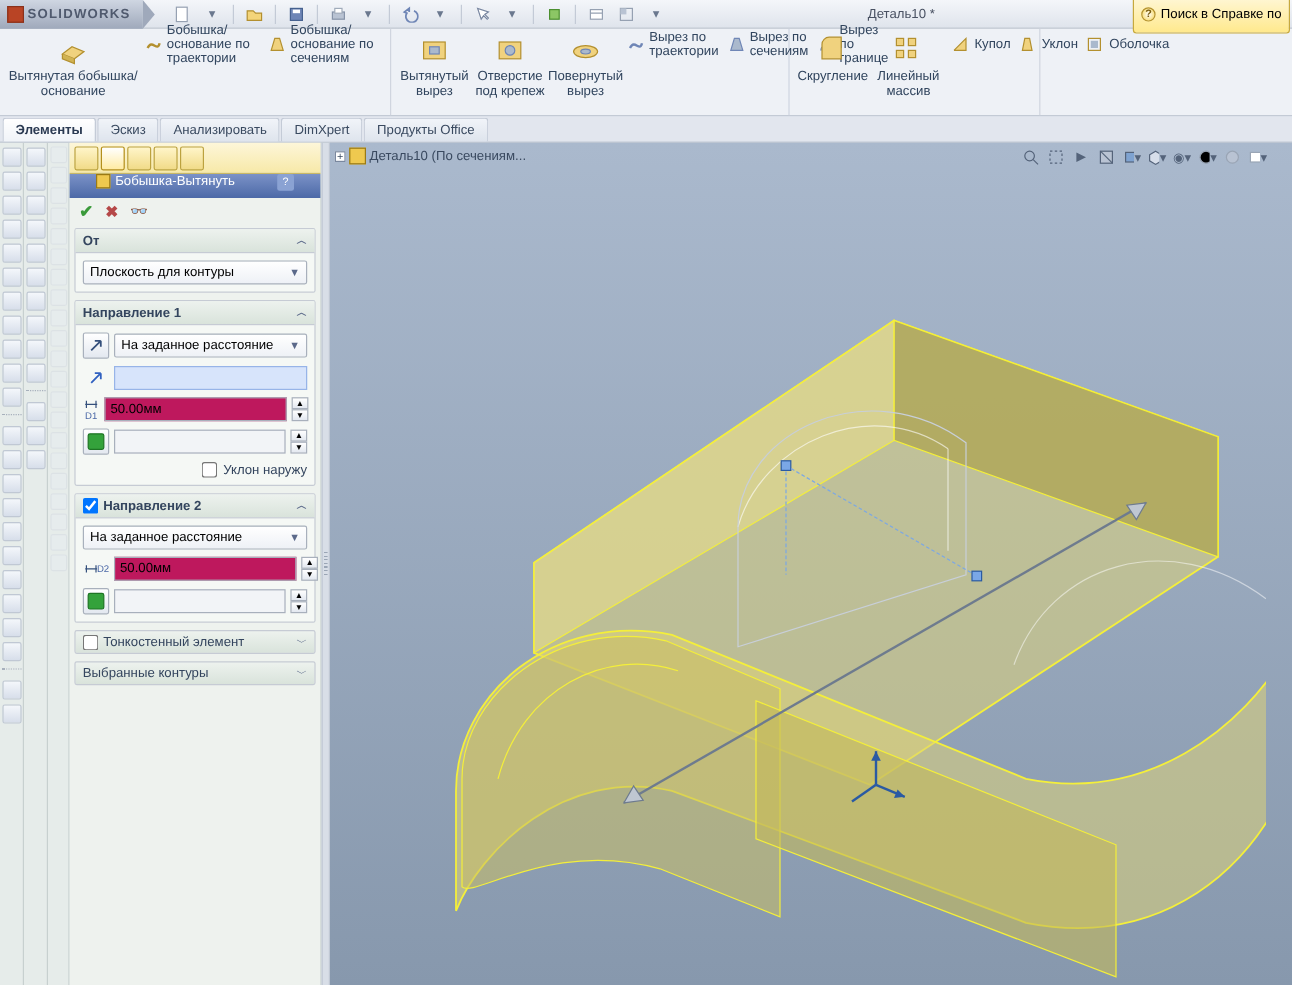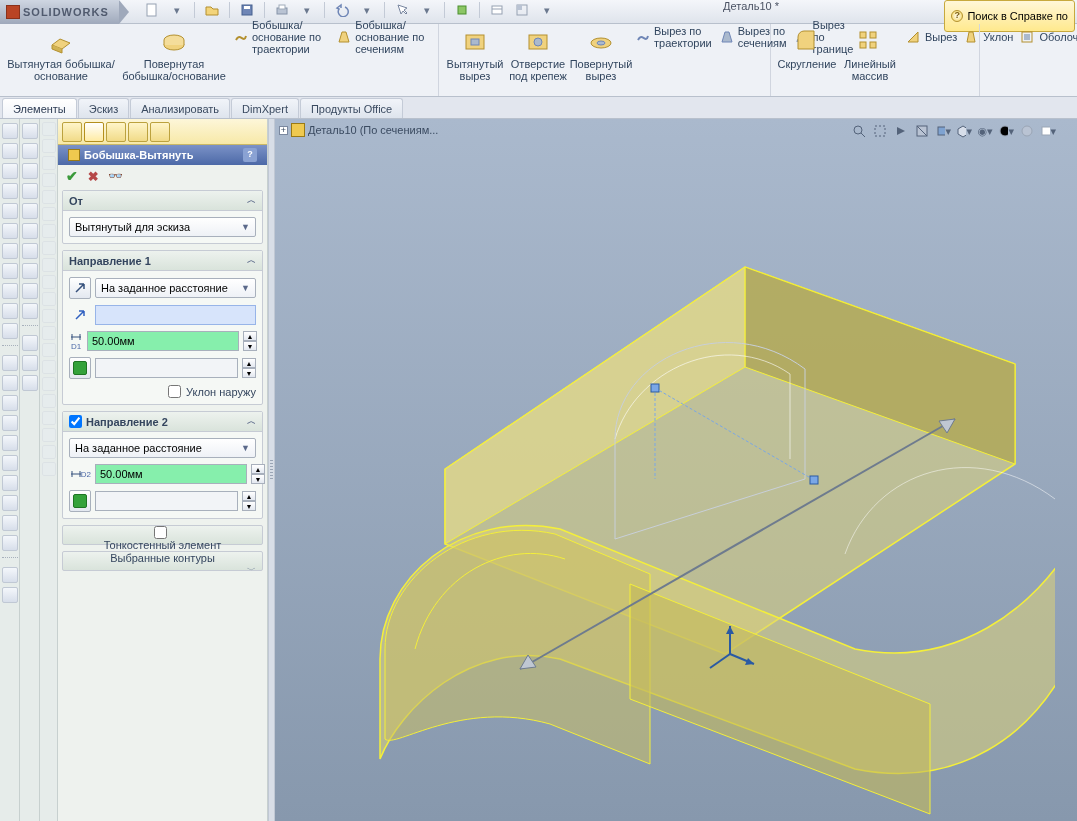--- a/index.html
+++ b/index.html
@@ -1,19 +1,19 @@
 <!DOCTYPE html>
 <html><head>
 <meta charset="utf-8">
 <style>
   * { box-sizing: border-box; margin: 0; padding: 0; font-family: Tahoma, Arial, sans-serif; font-size: 11px; }
   body { width: 1077px; height: 821px; background: #e5e8ed; overflow: hidden; position: relative; }
 
   
-  .titlebar { height: 24px; background: linear-gradient(#f4f6fa,#dfe4ec); display:flex; align-items:flex-start; border-bottom:1px solid #b8c0cc; }
+  .titlebar { height: 24px; background: linear-gradient(#f4f6fa,#dfe4ec); display:flex; align-items:center; border-bottom:1px solid #b8c0cc; }
   .sw-logo { height:24px; padding:0 10px 0 6px; background:linear-gradient(#cfd6e2,#9fa9bb); color:#505a6e; font-weight:bold; font-size:12px; letter-spacing:1px; display:flex; align-items:center; position:relative; }
   .sw-logo::after{ content:""; position:absolute; right:-10px; top:0; width:0;height:0;border-top:12px solid transparent;border-bottom:12px solid transparent;border-left:10px solid #9fa9bb;}
   .sw-cube{ width:14px;height:14px;background:#b94425;margin-right:3px;display:inline-block;border:1px solid #8a311b;}
   .qat { display:flex; gap:3px; margin-left:22px; align-items:center;}
   .qat .tool{ width:22px;height:20px; border:1px solid transparent; border-radius:2px; display:flex;align-items:center;justify-content:center; color:#6a788e;}
   .qat .sep{ width:1px;height:16px;background:#c3cad6;margin:0 3px;}
   .doc-title{ flex:1; text-align:center; color:#4a5263;}
   .help-search{ height:32px; background:linear-gradient(#fff7d8,#ffe98d); border:1px solid #c7a93d; border-radius:3px; display:flex;align-items:center; padding:0 6px; gap:4px; margin-right:2px;}
   .help-search .q{ width:12px;height:12px;border-radius:50%;background:radial-gradient(#fff,#f5d351);border:1px solid #b4922e; position:relative;}
   .help-search .q::after{content:"?"; position:absolute; left:2px; top:-1px; font-size:9px; color:#7a5d12; font-weight:bold;}
@@ -25,59 +25,59 @@
   .bigbtn.w60{width:60px;}
   .bigbtn .ico{ width:28px;height:28px; display:flex;align-items:center;justify-content:center;}
   .lbtn{ display:flex; align-items:center; gap:4px; color:#31455e; height:18px; padding:0 2px;}
   .lbtn .ico{ width:16px;height:16px; display:flex;align-items:center;justify-content:center;}
   .stacked{ display:flex;flex-direction:row; gap:2px;}
   .stacked.h{ height:60px; justify-content:flex-start;}
 
   
   .cmd-tabs{ height:22px; background:#e2e6ee; border-bottom:1px solid #b8c0cc; display:flex; align-items:flex-end; padding-left:2px; gap:1px;}
   .tab{ height:20px; padding:0 10px; display:flex;align-items:center; color:#3a4a60; background:linear-gradient(#f1f4f9,#dee4ed); border:1px solid #c4cbd7; border-bottom:none; border-radius:3px 3px 0 0;}
-  .tab.active{ background:linear-gradient(#ffffff,#f0f3f8); font-weight:normal; color:#2b3a52;}
+  .tab.active{ background:linear-gradient(#ffffff,#f0f3f8); font-weight:bold; color:#2b3a52;}
 
   
   .main{ position:absolute; top:119px; left:0; right:0; bottom:0; display:flex; }
   .side-toolbar{ width:20px; background:#e6ecea; border-right:1px solid #c7d0cf; display:flex;flex-direction:column;align-items:center; gap:4px; padding-top:4px;}
   .side-toolbar .t{ width:16px;height:16px; background:linear-gradient(#f4f7fb,#d7deea); border:1px solid #c0c8d4; border-radius:2px;}
   .side-toolbar .spacer{ height:4px; width:16px; border-top:1px dotted #a7b0bc; margin:2px 0;}
   .side-toolbar.sec{ width:20px;}
   .sketch-bar{ width:18px; background:#e6ecea; border-right:1px solid #c7d0cf; display:flex;flex-direction:column;align-items:center;gap:3px; padding-top:3px;}
   .sketch-bar .muted{ width:14px;height:14px; border:1px solid #d2d8e1; background:#e7ecf2; opacity:.45; border-radius:2px;}
 
   .feature-panel{ width:210px; background:#eef2ee; border-right:1px solid #c7d0cf; display:flex;flex-direction:column;}
   .fp-tabs{ height:26px; background:linear-gradient(#fdf6d9,#f7e9a8); border-bottom:1px solid #c9b866; display:flex;align-items:center; gap:2px; padding:0 4px;}
   .fp-tabs .ft{ width:20px;height:20px;border:1px solid #bca23e; background:linear-gradient(#fff5c9,#f1db88); border-radius:2px;}
   .fp-tabs .ft.sel{ background:linear-gradient(#fff,#ffeba3); border-color:#b48f1c;}
-  .fp-title{ height:20px; background:linear-gradient(#7b92c7,#4c69a7); color:#fff; display:flex;align-items:center; padding:0 10px; gap:4px;font-weight:bold;}
+  .fp-title{ height:20px; background:linear-gradient(#7b92c7,#4c69a7); color:#fff; display:flex;padding:0 22px; gap:4px;}
   .fp-title .cube{ width:12px;height:12px;background:#efc94f;border:1px solid #9a7a14;}
   .fp-title .help{ margin-left:auto; width:14px;height:14px;background:#8aa2d3;border-radius:2px; text-align:center; color:#fff; font-size:9px;line-height:12px;}
   .fp-okbar{ height:22px; display:flex; align-items:center; gap:10px; padding:0 8px;}
   .ok{ color:#3a9a3a; font-size:14px; font-weight:bold;}
   .cancel{ color:#b54848; font-size:13px; font-weight:bold;}
   .eye{ color:#5a7095; font-size:12px;}
 
   .section{ border:1px solid #c6cbd4; margin:3px 4px; background:#f5f8f5; border-radius:2px;}
   .section .hd{ height:20px; background:linear-gradient(#edf2ee,#d9e3db); border-bottom:1px solid #c6cbd4; display:flex;align-items:center; padding:0 6px; color:#34455e; font-weight:bold;}
   .section .hd .chev{ margin-left:auto; color:#5b698a; font-size:9px;}
   .section .body{ padding:6px; display:flex; flex-direction:column; gap:6px;}
   .combo{ height:20px; border:1px solid #a8b0bc; background:linear-gradient(#fff,#eef1f6); display:flex;align-items:center; padding:0 5px; border-radius:2px;}
   .combo .dd{ margin-left:auto; color:#5b698a; font-size:9px;}
   .row{ display:flex; align-items:center; gap:4px;}
   .sqbtn{ width:22px;height:22px;border:1px solid #a8b0bc;background:linear-gradient(#fff,#e3e8f0); border-radius:2px; display:flex;align-items:center;justify-content:center;}
   .stepper{ display:flex; flex-direction:column;}
   .stepper .s{ width:14px;height:10px;border:1px solid #a8b0bc;background:linear-gradient(#fff,#e3e8f0);font-size:7px;display:flex;align-items:center;justify-content:center;}
-  .input{ height:20px; flex:1; border:1px solid #a8b0bc; background:#86efac; padding:0 4px;}
+  .input{ height:20px; flex:1; border:1px solid #a8b0bc; background:#be185d; padding:0 4px;}
   .greensq{ width:22px;height:22px;border:1px solid #a8b0bc;background:linear-gradient(#fff,#e3e8f0);border-radius:2px;display:flex;align-items:center;justify-content:center;}
   .greensq::before{content:"";width:12px;height:12px;background:#34a23b;border-radius:2px;border:1px solid #1e7524;}
   .chk{ display:flex;align-items:center;gap:5px; color:#34455e;justify-content:flex-end;}
   .chk input{accent-color:#4c69a7;}
-  .collapse-section{ border:1px solid #c6cbd4; margin:3px 4px; background:linear-gradient(#edf2ee,#d9e3db); border-radius:2px; height:20px; display:flex;align-items:center;padding:0 6px;color:#34455e;flex-direction:column;}
+  .collapse-section{ border:1px solid #c6cbd4; margin:3px 4px; background:linear-gradient(#edf2ee,#d9e3db); border-radius:2px; height:20px; display:flex;align-items:center;padding:0 6px;color:#34455e;}
   .collapse-section .chev{margin-left:auto;color:#5b698a;font-size:9px;}
   .dimlabel{ font-size:8px; color:#4c69a7;}
 
   .drag-handle{ width:7px; background:#d8dee7; border-left:1px solid #c0c8d4;border-right:1px solid #c0c8d4; display:flex;align-items:center;justify-content:center;}
   .drag-handle::before{content:"";width:3px;height:20px;background:repeating-linear-gradient(#9aa5b5,#9aa5b5 1px,transparent 1px,transparent 3px);}
 
   
   .viewport{ flex:1; background:linear-gradient(#aab9cd,#8798ad); position:relative; overflow:hidden;}
   .view-toolbar{ position:absolute; top:2px; right:20px; height:20px; display:flex; gap:3px; align-items:center;}
   .view-toolbar .vt{ width:18px;height:18px;border:1px solid transparent; display:flex;align-items:center;justify-content:center; color:#54637a;}
@@ -170,29 +170,20 @@
   <div class="rgroup">
     <div class="bigbtn">
       <div class="ico">
           <svg width="26" height="26">
             <path d="M4 16l8-6 10 4-8 6z" fill="#f0d27e" stroke="#b3902f"></path>
             <path d="M4 16v4l10 4v-4" fill="#d1b353" stroke="#b3902f"></path>
           </svg>
         </div>
       <span>Вытянутая бобышка/основание</span>
     </div>
-    <div class="bigbtn">
-      <div class="ico">
-          <svg width="26" height="26">
-            <ellipse cx="13" cy="16" rx="10" ry="5" fill="#f0d27e" stroke="#b3902f"></ellipse>
-            <path d="M3 16v-5a10 5 0 0 1 20 0v5" fill="#f4dd9b" stroke="#b3902f"></path>
-          </svg>
-        </div>
-      <span>Повернутая бобышка/основание</span>
-    </div>
     <div class="stacked h" style="width:200px">
       <div class="lbtn">
           <span class="ico">
             <svg width="14" height="14">
               <path d="M2 10c4-8 8 4 10-4" fill="none" stroke="#b3902f" stroke-width="2"></path>
             </svg>
           </span>
           <span>Бобышка/основание по траектории</span>
         </div>
       <div class="lbtn">
@@ -282,21 +273,21 @@
         </div>
       <span>Линейный массив</span>
     </div>
     <div class="stacked h" style="width:70px">
       <div class="lbtn">
           <span class="ico">
             <svg width="14" height="14">
               <path d="M2 12h10V2L2 12" fill="#f0d27e" stroke="#b3902f"></path>
             </svg>
           </span>
-          <span>Вырез</span>
+          <span>Купол</span>
         </div>
       <div class="lbtn">
           <span class="ico">
             <svg width="14" height="14">
               <path d="M3 12h8l-2-10H5z" fill="#f0d27e" stroke="#b3902f"></path>
             </svg>
           </span>
           <span>Уклон</span>
         </div>
       <div class="lbtn">
@@ -418,21 +409,21 @@
       <span class="eye">👓</span>
     </div>
 
     <div class="section">
       <div class="hd">
           <span>От</span>
           <span class="chev">︿</span>
         </div>
       <div class="body">
         <div class="combo">
-            <span>Вытянутый для эскиза</span>
+            <span>Плоскость для контуры</span>
             <span class="dd">▼</span>
           </div>
       </div>
     </div>
 
     <div class="section">
       <div class="hd">
           <span>Направление 1</span>
           <span class="chev">︿</span>
         </div>

